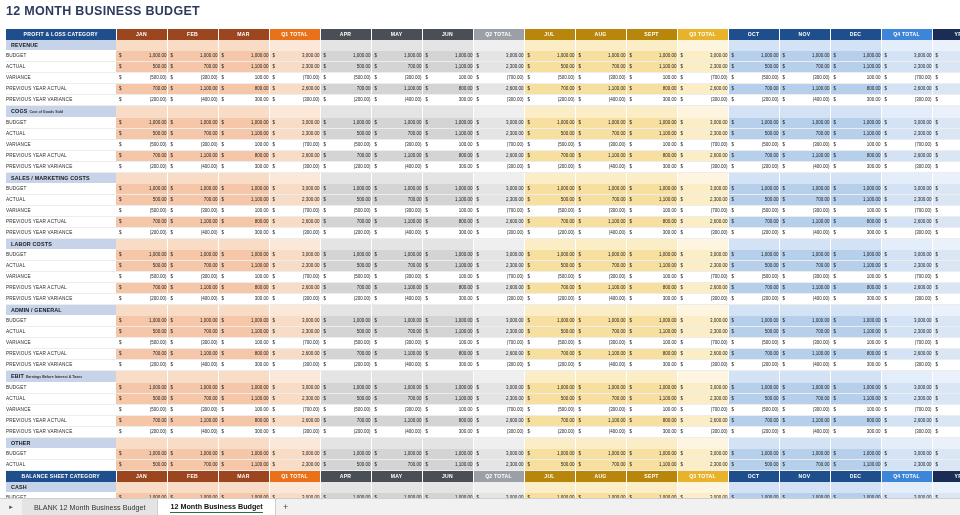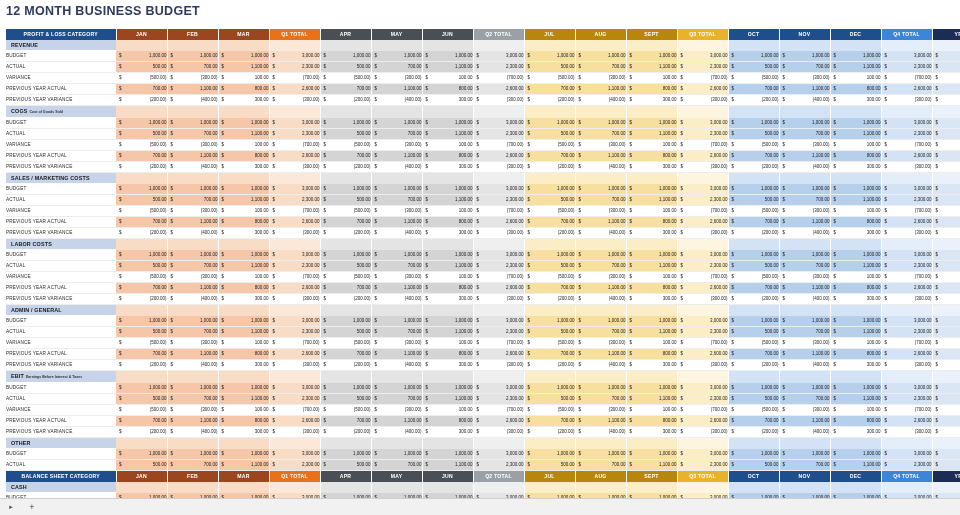--- a/index.html
+++ b/index.html
@@ -1159,16 +1159,24 @@
             <td class="m" style="background: rgb(182, 207, 235);"><span class="cur">$</span>1,100.00</td>
             <td class="m" style="background: rgb(211, 226, 244);"><span class="cur">$</span>2,300.00</td>
             <td class="m yr" style="background: rgb(219, 230, 244);"><span class="cur">$</span>9,200.00</td>
           </tr>
         </tbody>
     </table>
   </div>
 
   <div class="tabbar">
     <div class="tab-nav">▸</div>
+    <div id="tab-list" style="display:flex;">
+        <div class="tab">
+          <span>BLANK 12 Month Business Budget</span>
+        </div>
+        <div class="tab active">
+          <span>12 Month Business Budget</span>
+        </div>
+      </div>
     <div class="tab-add">+</div>
   </div>
 
 </div>
 
 </body></html>

